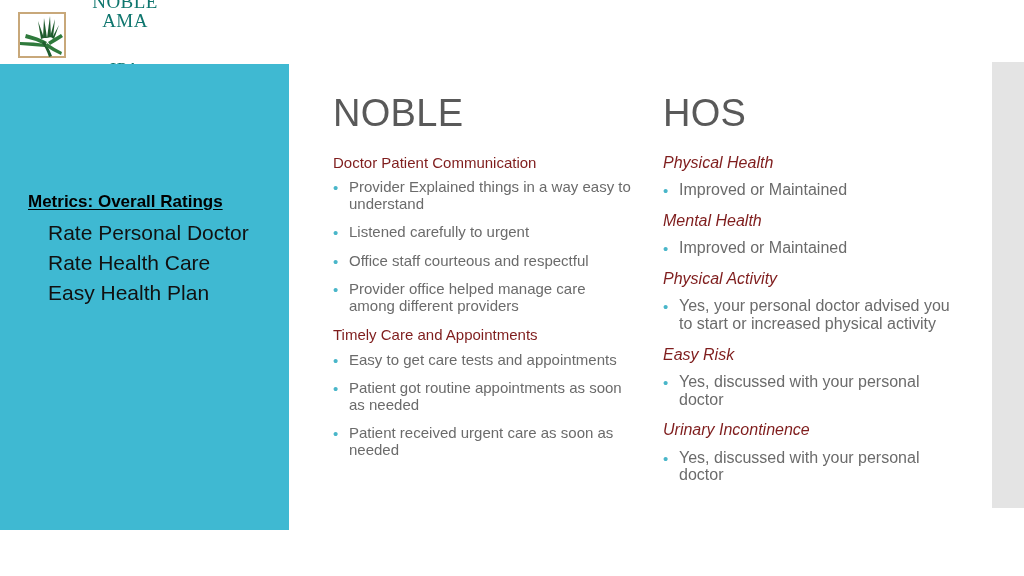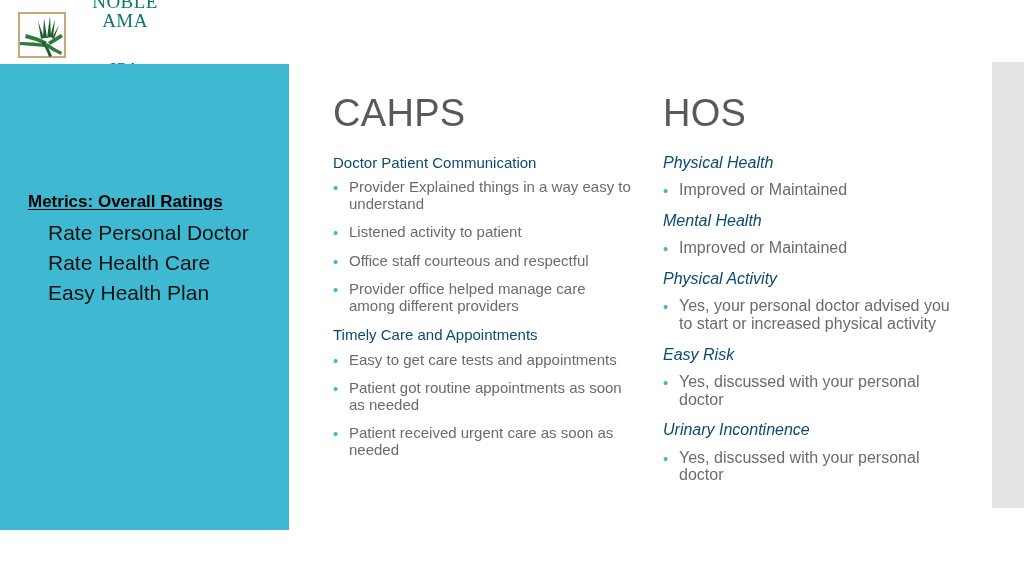--- a/index.html
+++ b/index.html
@@ -123,21 +123,21 @@
     font-weight: normal;
     color: #595959;
     line-height: 1.0;
     margin: 0 0 22px 0;
     letter-spacing: 0.3px;
   }
 
   .group { margin: 0; padding: 0; }
 
   .group-label {
-    color: #0c4a6e;
+    color: #7f1d1d;
     line-height: 1.15;
   }
   .bullet-row {
     position: relative;
     display: flex;
     align-items: flex-start;
     color: #6b6b6b;
   }
   .bullet-dot {
     flex: 0 0 auto;
@@ -215,31 +215,31 @@
   <div class="sidebar">
     <div class="sidebar-heading">Metrics: Overall Ratings</div>
     <ul class="sidebar-list">
         <li>Rate Personal Doctor</li>
         <li>Rate Health Care</li>
         <li>Easy Health Plan</li>
       </ul>
   </div>
 
   <div class="col col-cahps">
-    <h2 class="col-title">CAHPS</h2>
+    <h2 class="col-title">NOBLE</h2>
     <div class="col-groups">
         <div class="group">
           <div class="group-label">Doctor Patient Communication</div>
           <div class="bullet-row">
             <span class="bullet-dot">•</span>
             <span class="bullet-text">Provider Explained things in a way easy to understand</span>
           </div>
           <div class="bullet-row">
             <span class="bullet-dot">•</span>
-            <span class="bullet-text">Listened activity to patient</span>
+            <span class="bullet-text">Listened carefully to urgent</span>
           </div>
           <div class="bullet-row">
             <span class="bullet-dot">•</span>
             <span class="bullet-text">Office staff courteous and respectful</span>
           </div>
           <div class="bullet-row">
             <span class="bullet-dot">•</span>
             <span class="bullet-text">Provider office helped manage care among different providers</span>
           </div>
         </div>

